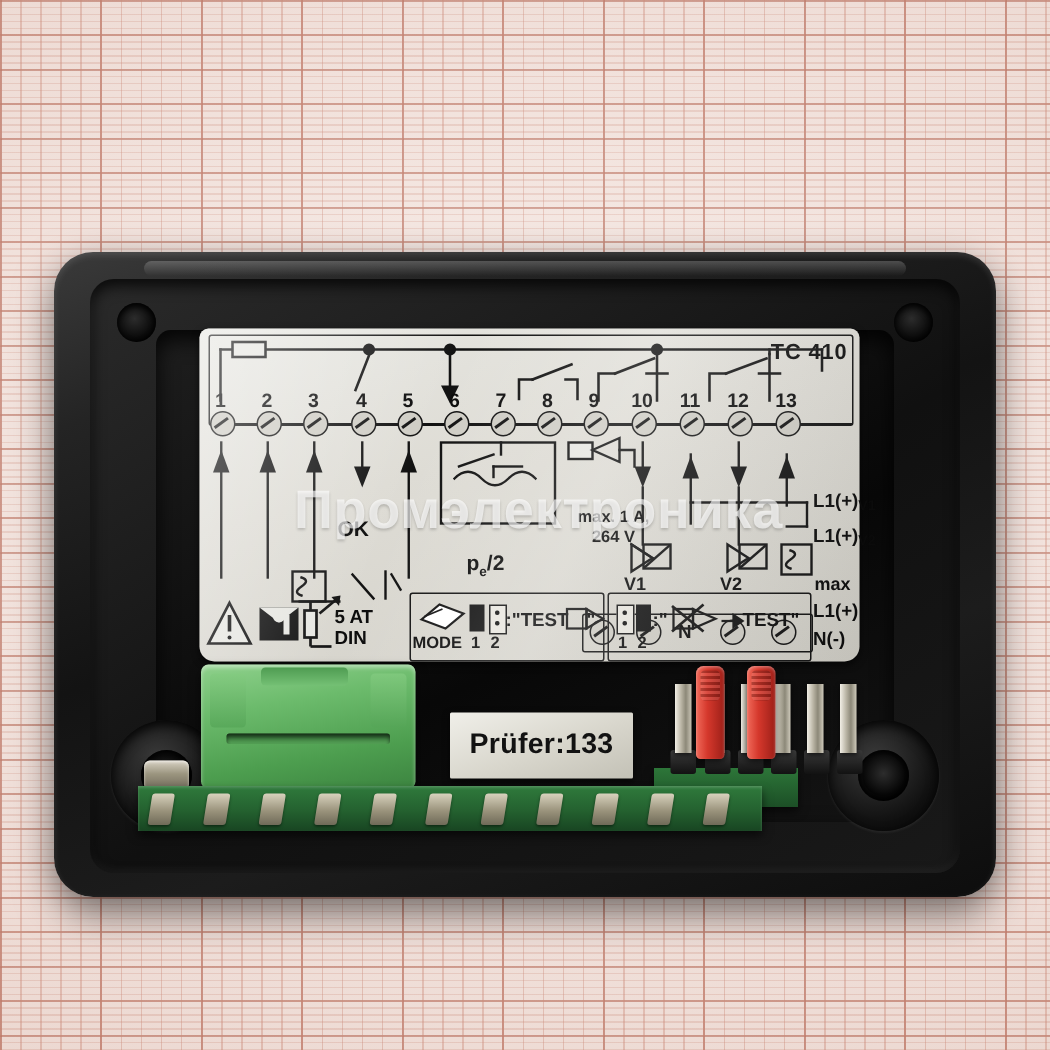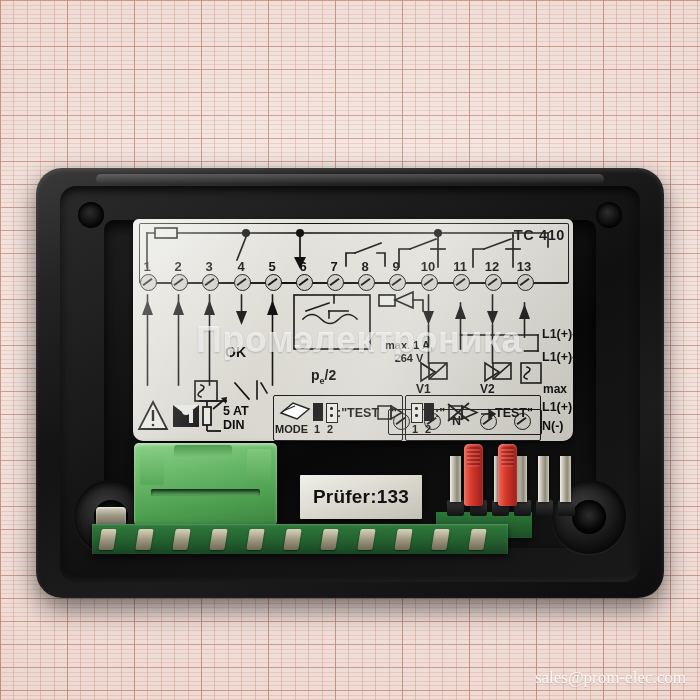--- a/index.html
+++ b/index.html
@@ -528,15 +528,14 @@
   <div class="faston" style="left:494px;top:456px;"></div>
   <div class="faston" style="left:516px;top:456px;"></div>
   <div class="faston" style="left:538px;top:456px;"></div>
   <div class="faston" style="left:560px;top:456px;"></div>
   <div class="faston" style="left:450px;top:456px;"></div>
 
   <div class="redcon" style="left:464px;top:444px;"></div>
   <div class="redcon" style="left:498px;top:444px;"></div>
 
   <div class="wm-main">Промэлектроника</div>
-  <div class="wm-foot">sales@prom-elec.com</div>
 
 </div>
 
 </body></html>

